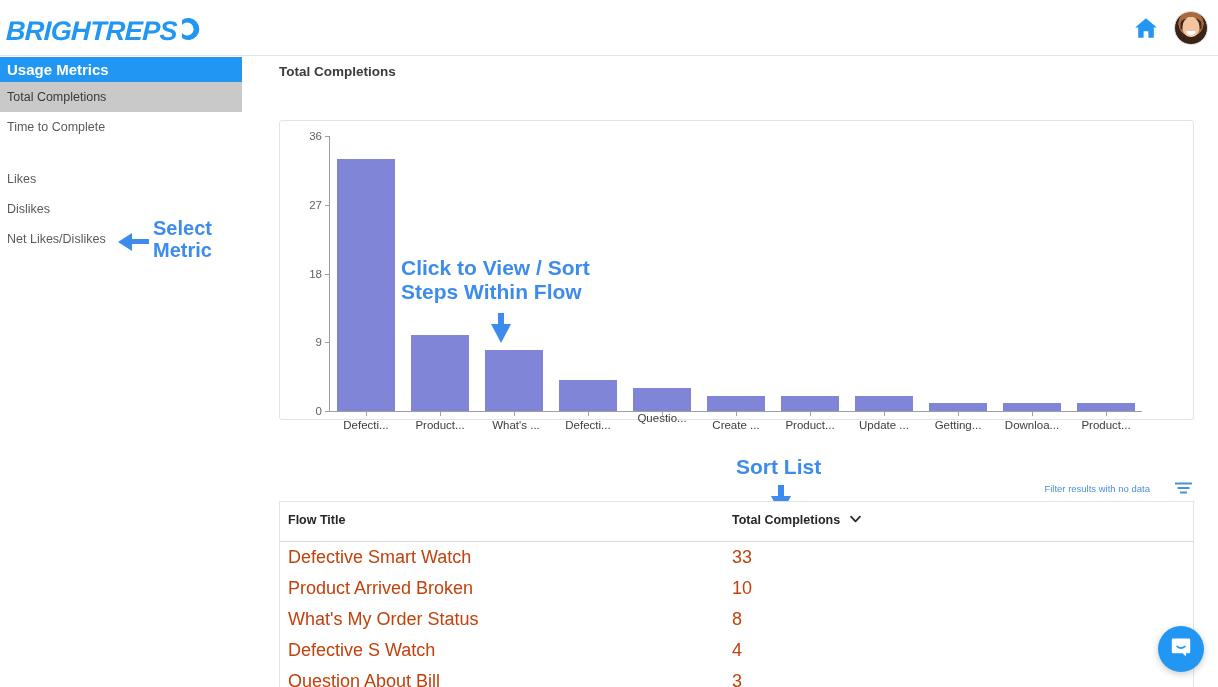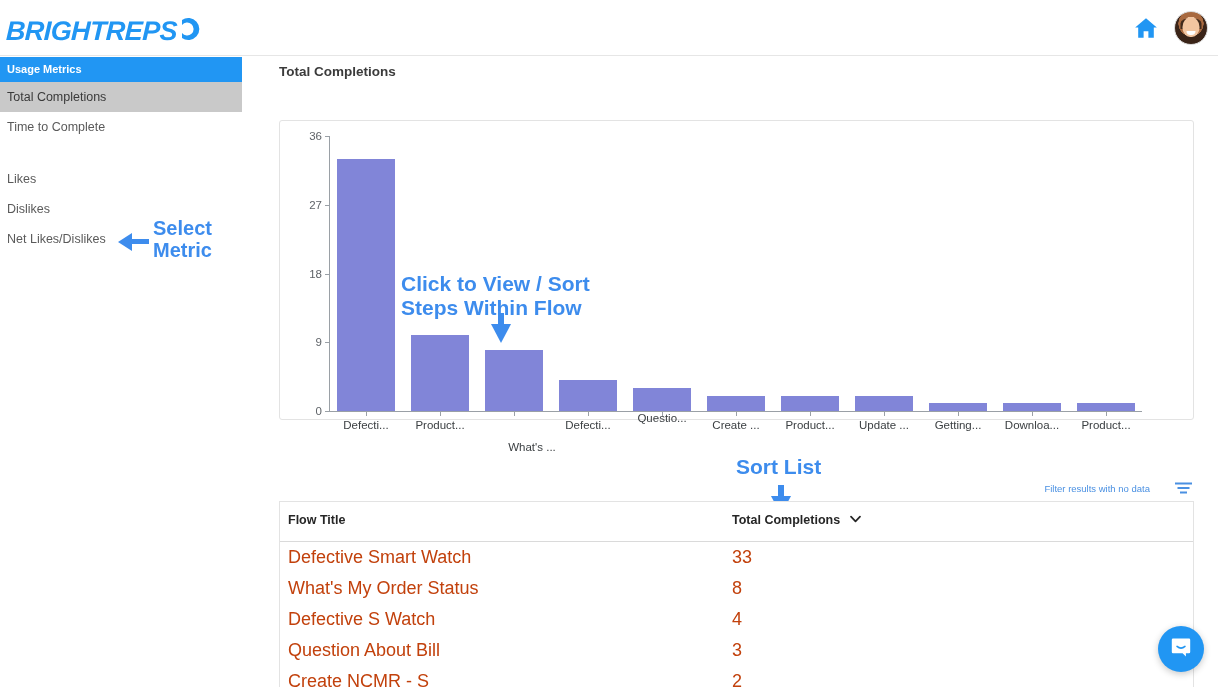--- a/index.html
+++ b/index.html
@@ -64,21 +64,21 @@
   
   #sidebar {
     position: absolute; left: 0; top: 57px;
     width: 242px; height: 630px;
     background: #ffffff;
   }
   .nav-group { width: 242px; }
   .nav-header {
     background: #2196f3;
     color: #ffffff;
-    font-size: 11px;
+    font-size: 15px;
     font-weight: bold;
     padding: 7px 8px 7px 7px;
     height: 25px;
     line-height: 11px;
   }
   .nav-item {
     font-size: 12.5px;
     color: #5a5a5a;
     padding: 9px 8px 9px 7px;
     height: 30px;
@@ -319,31 +319,31 @@
       <div class="xtick-mark" style="left:382px; top:291px;"></div>
       <div class="xtick-mark" style="left:456px; top:291px;"></div>
       <div class="xtick-mark" style="left:530px; top:291px;"></div>
       <div class="xtick-mark" style="left:604px; top:291px;"></div>
       <div class="xtick-mark" style="left:678px; top:291px;"></div>
       <div class="xtick-mark" style="left:752px; top:291px;"></div>
       <div class="xtick-mark" style="left:826px; top:291px;"></div>
 
       <div class="xtick-label" style="left:86px;  top:298px;">Defecti...</div>
       <div class="xtick-label" style="left:160px; top:298px;">Product...</div>
-      <div class="xtick-label" style="left:252px; top:298px;margin-top:22px;">What's ...</div>
+      <div class="xtick-label" style="left:236px; top:298px;">What's ...</div>
       <div class="xtick-label" style="left:308px; top:298px;">Defecti...</div>
       <div class="xtick-label" style="left:382px; top:291px;">Questio...</div>
       <div class="xtick-label" style="left:456px; top:298px;">Create ...</div>
       <div class="xtick-label" style="left:530px; top:298px;">Product...</div>
       <div class="xtick-label" style="left:604px; top:298px;">Update ...</div>
       <div class="xtick-label" style="left:678px; top:298px;">Getting...</div>
       <div class="xtick-label" style="left:752px; top:298px;">Downloa...</div>
       <div class="xtick-label" style="left:826px; top:298px;">Product...</div>
 
-      <div class="anno-text" style="left:121px; top:135px; font-size:21px; width:340px;margin-top:16px;">
+      <div class="anno-text" style="left:121px; top:135px; font-size:21px; width:340px;">
         <div>Click to View / Sort</div>
         <div>Steps Within Flow</div>
       </div>
       <div class="anno-arrow-down-tail" style="left:218px; top:192px; height:12px;"></div>
       <div class="anno-arrow-down" style="left:211px; top:203px;"></div>
     </div>
   </div>
 
   <div class="anno-text" style="left:494px; top:398px; font-size:21px;">Sort List</div>
   <div class="anno-arrow-down-tail" style="left:536px; top:428px; height:12px;"></div>
@@ -376,20 +376,24 @@
             </span>
           </th>
         </tr>
       </thead>
       <tbody>
         <tr>
           <td>Defective Smart Watch</td>
           <td>33</td>
         </tr>
         <tr>
+          <td>Product Arrived Broken</td>
+          <td>10</td>
+        </tr>
+        <tr>
           <td>What's My Order Status</td>
           <td>8</td>
         </tr>
         <tr>
           <td>Defective S Watch</td>
           <td>4</td>
         </tr>
         <tr>
           <td>Question About Bill</td>
           <td>3</td>

